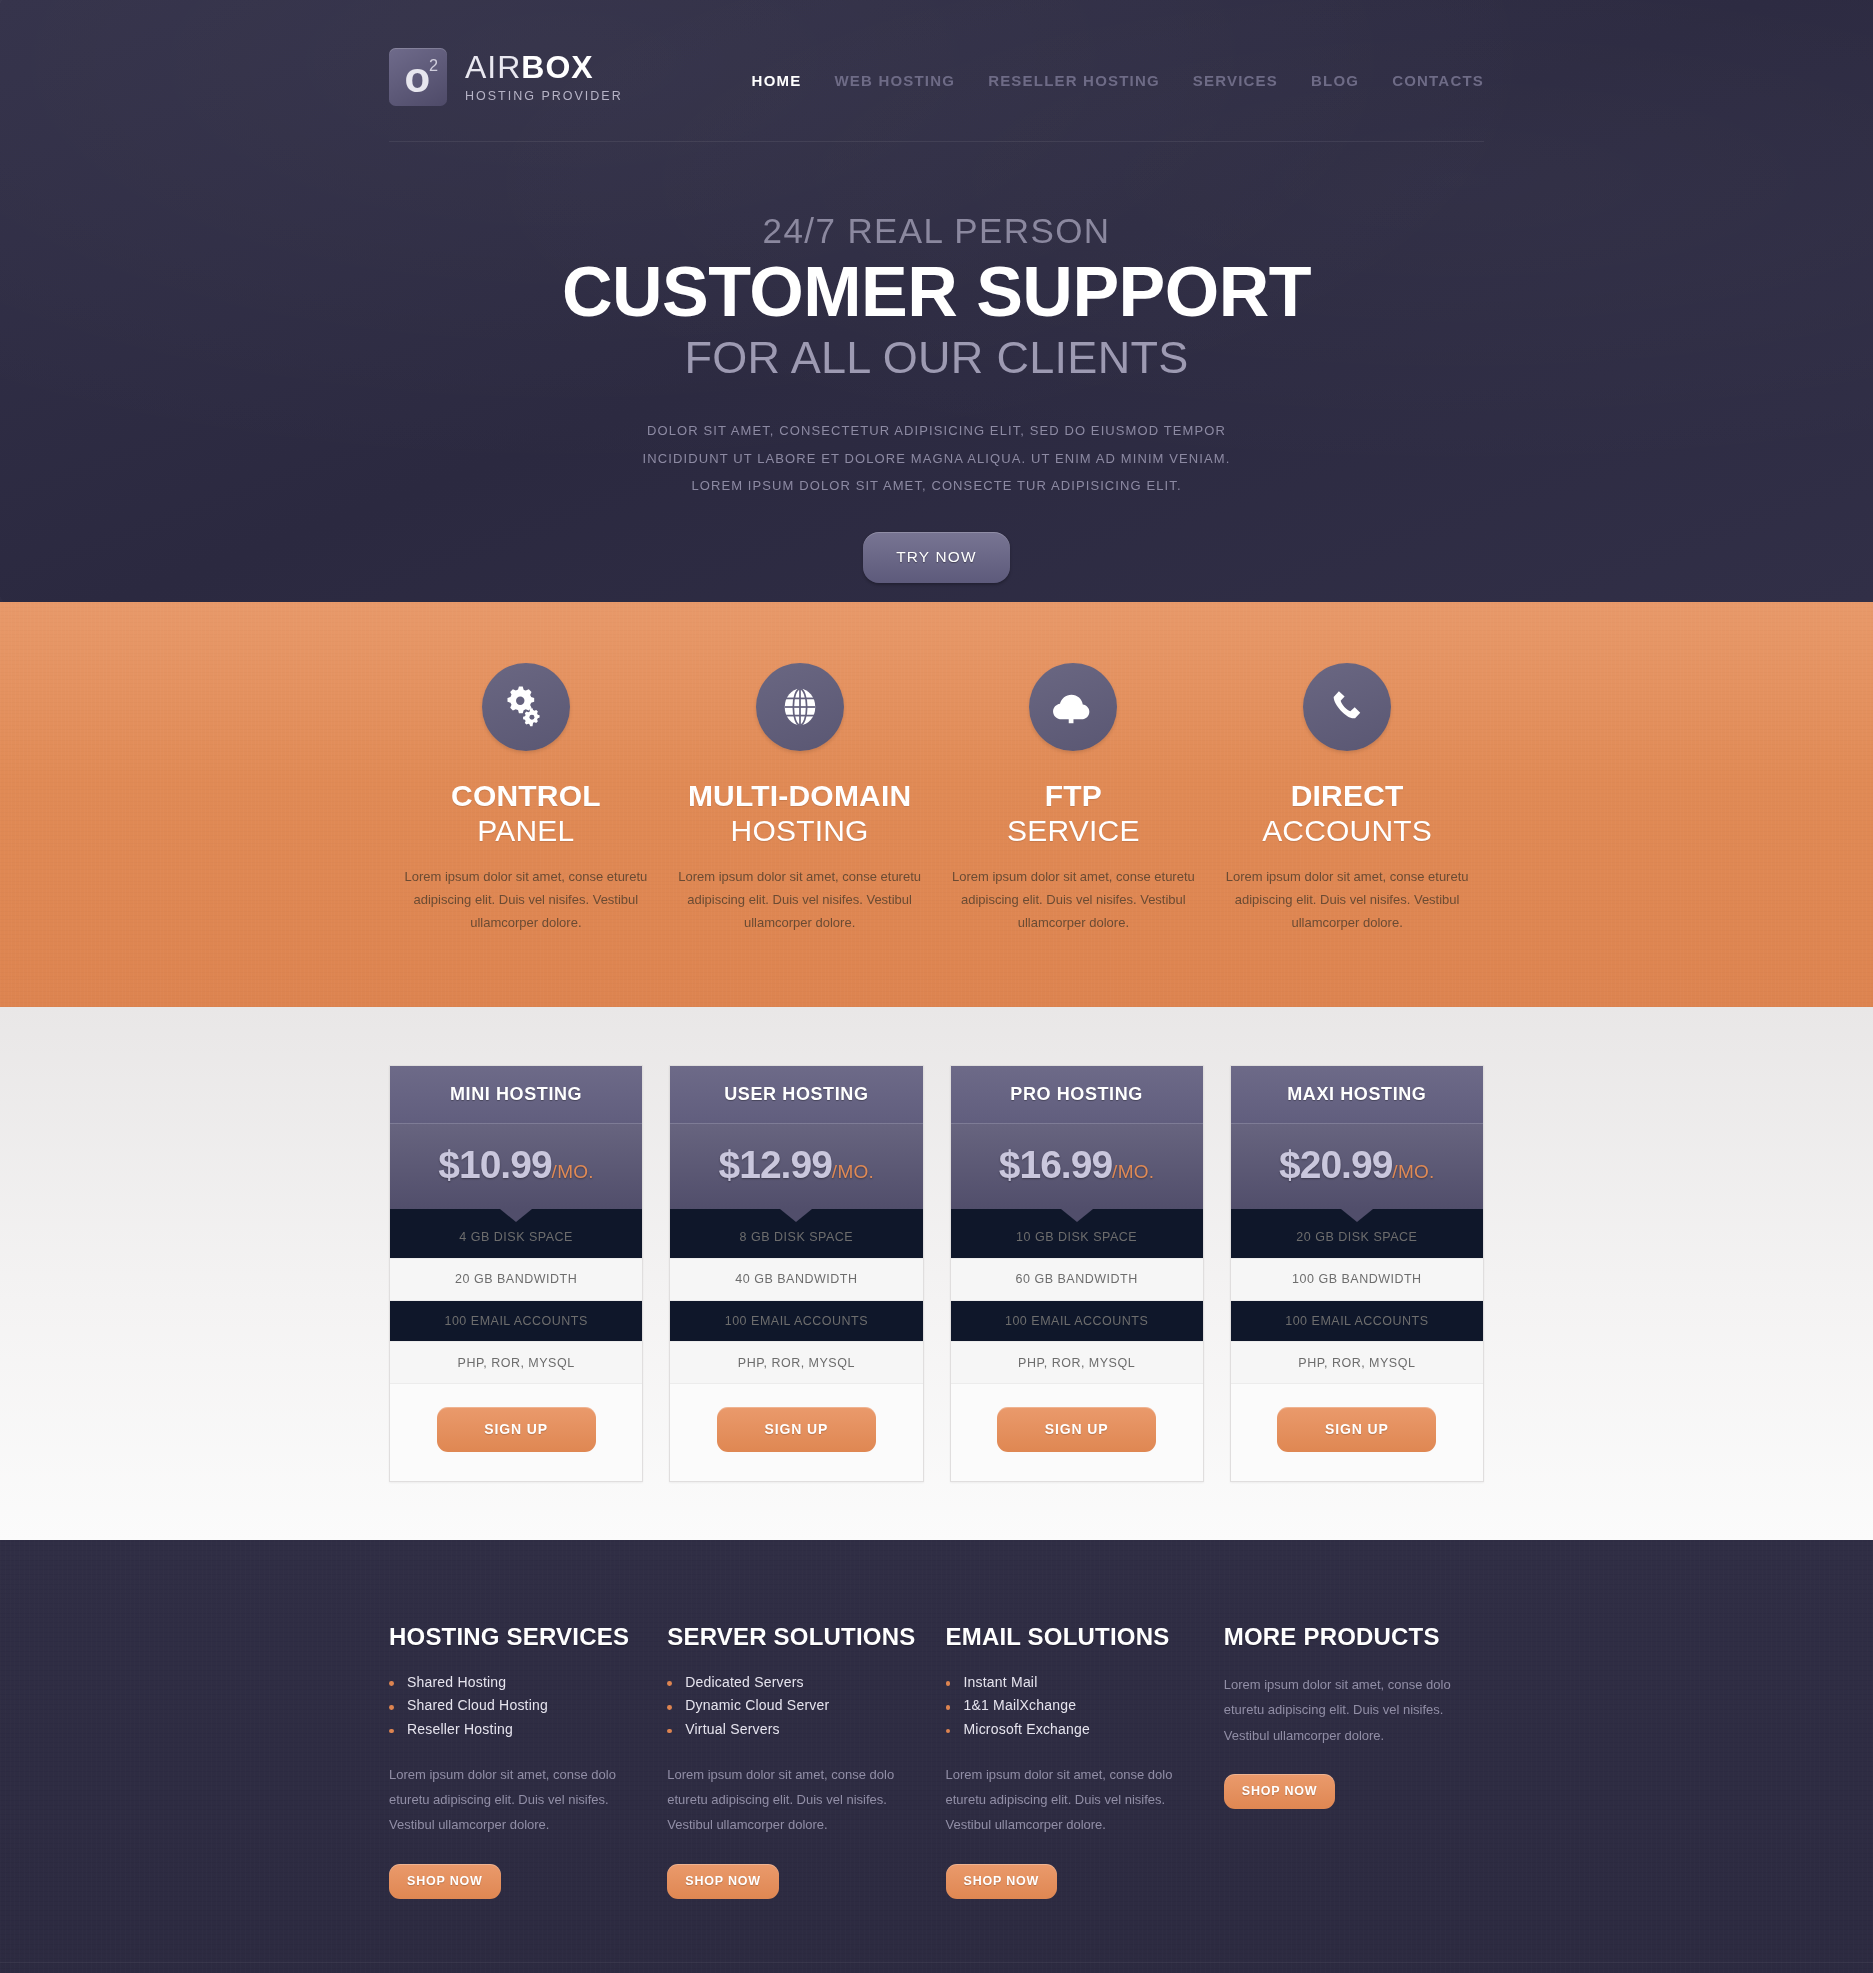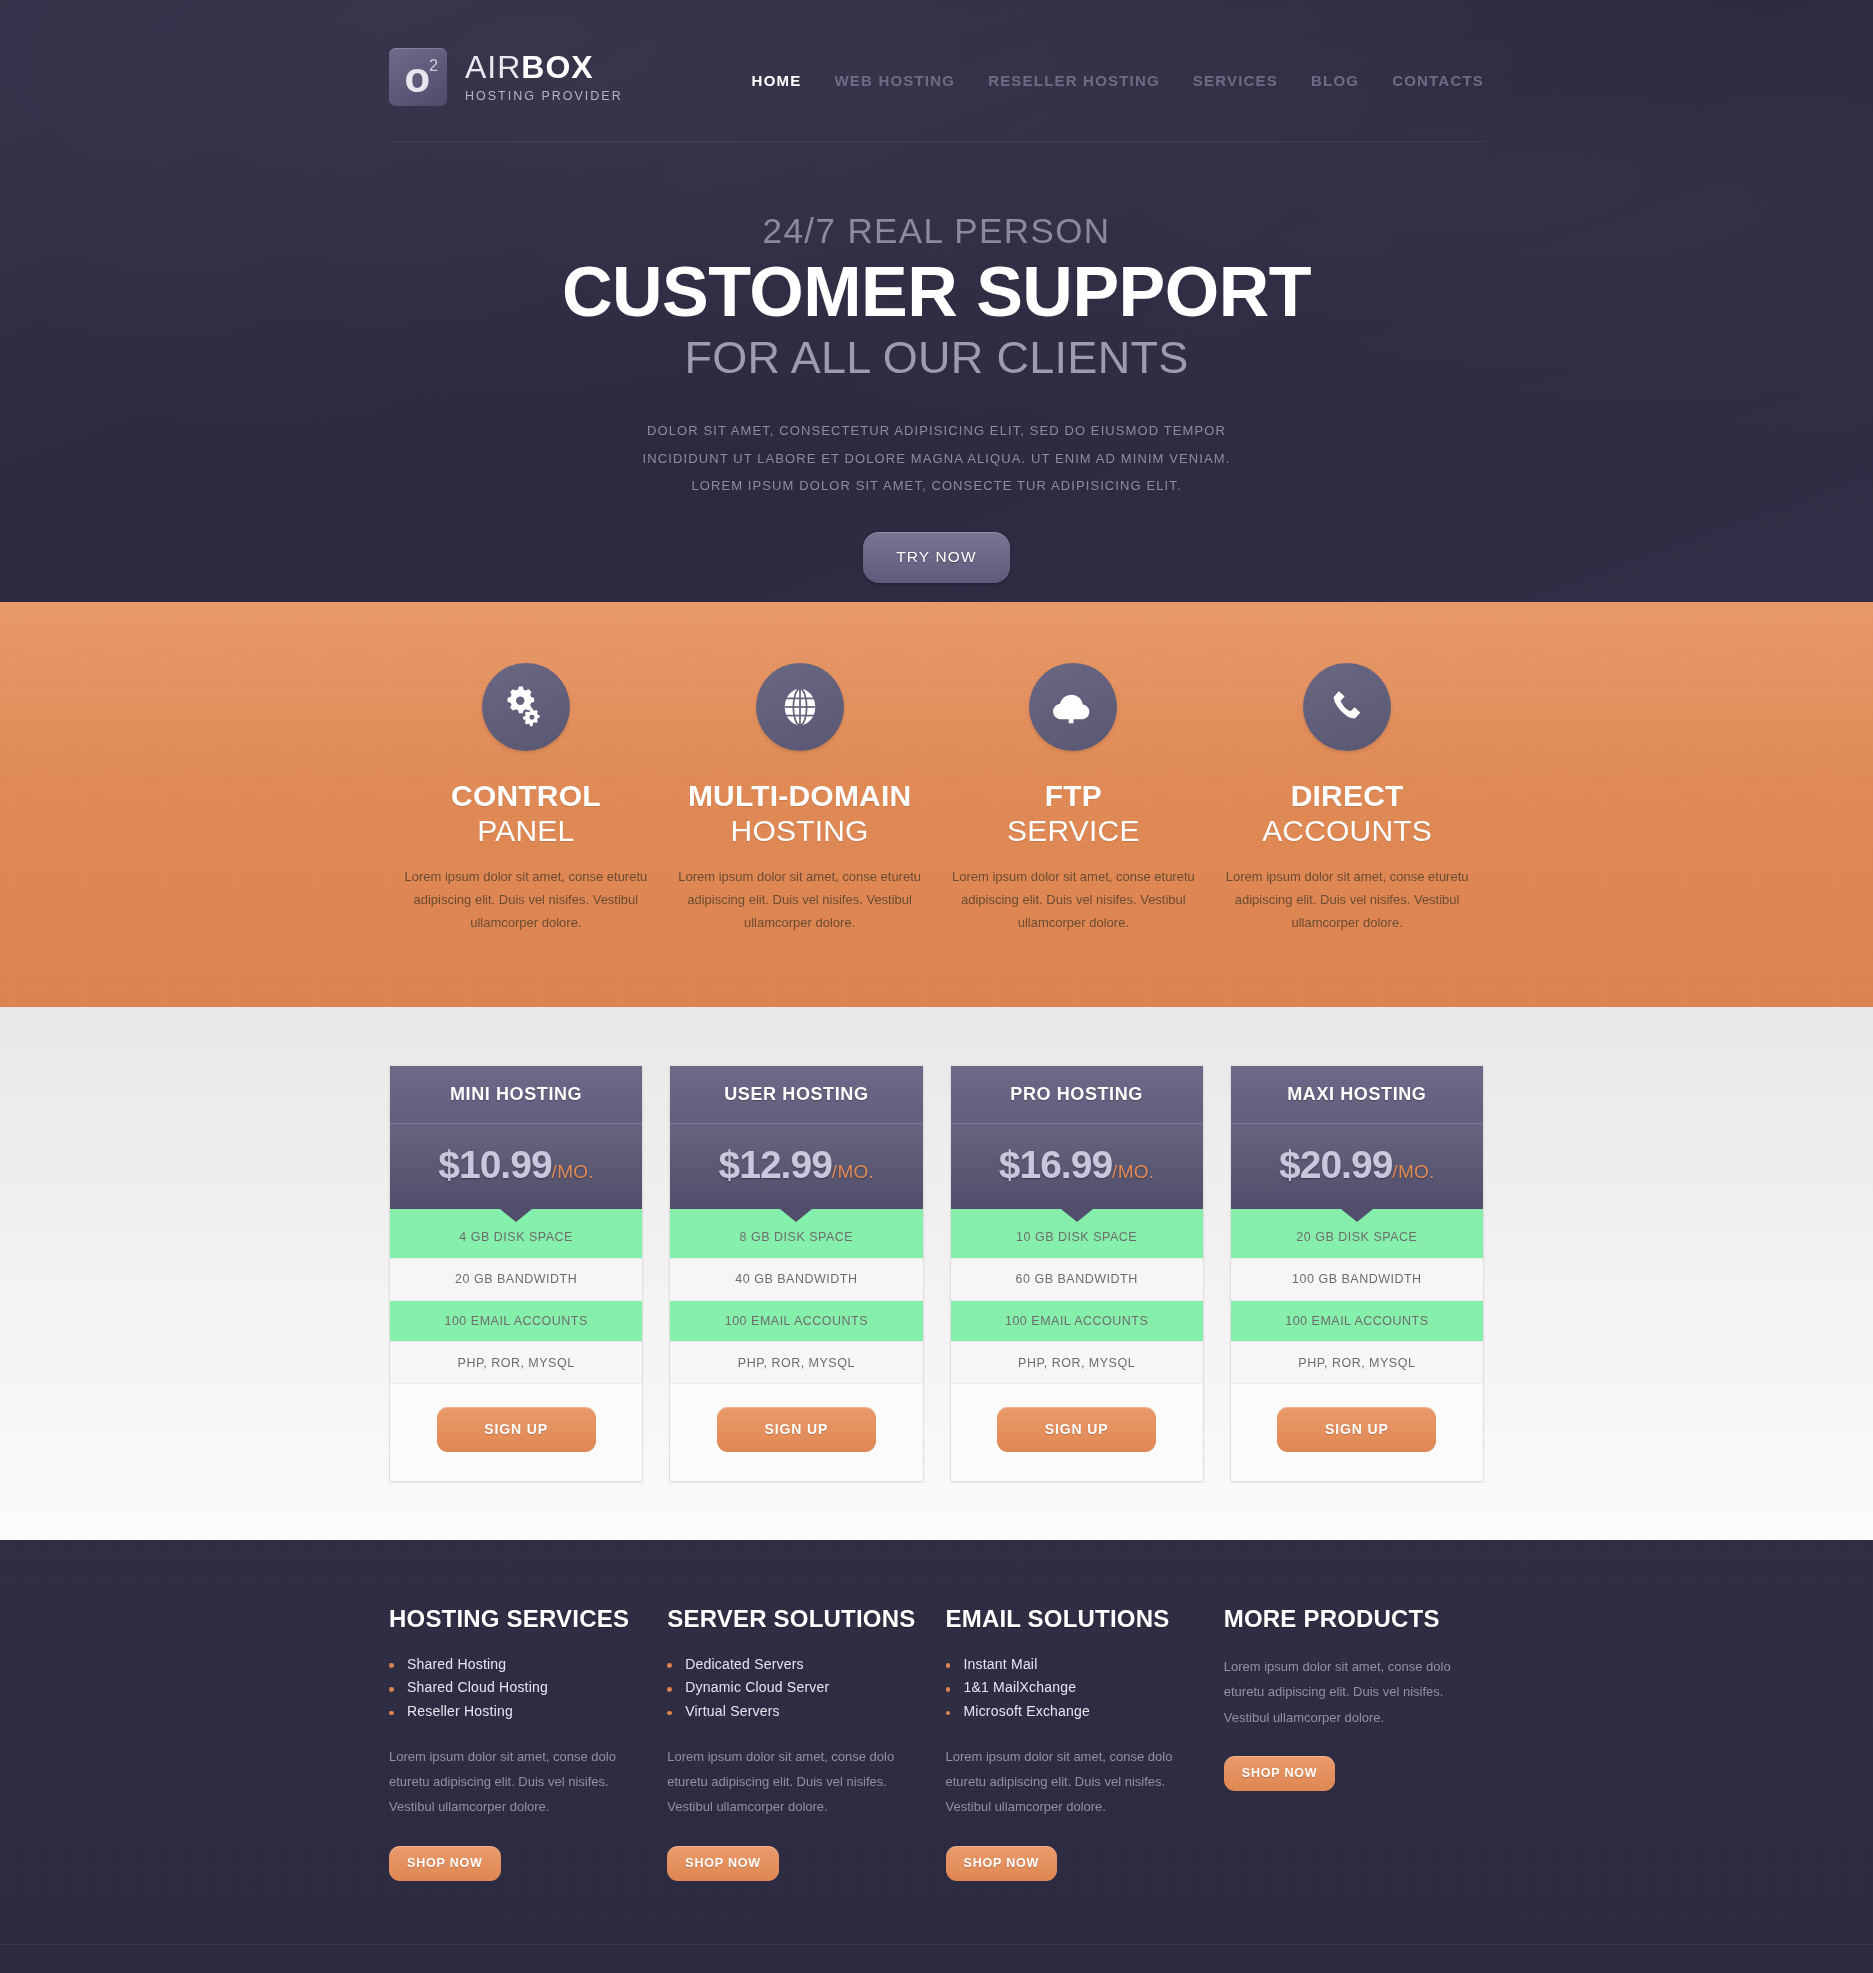--- a/index.html
+++ b/index.html
@@ -117,21 +117,21 @@
   .card-price .amt { font-size:39px; font-weight:bold; color:#cac7dd; letter-spacing:-1px;margin-top:30px;}
   .card-price .per { font-size:19px; color:#e08a55; letter-spacing:0.3px;}
   .card-price:after{
     content:""; position:absolute; left:50%; bottom:-12.5px; transform:translateX(-50%);
     width:0;height:0;border-left:16.3px solid transparent;border-right:16.3px solid transparent;
     border-top:13.4px solid #514e6b;
   }
   .card ul { list-style:none; }
   .card ul li {
     text-align:center; font-size:12.5px; color:#6d6d6d; letter-spacing:0.5px;
-    padding:13.4px 0; border-bottom:1px solid #ececec; background:#86efac;
+    padding:13.4px 0; border-bottom:1px solid #ececec; background:#0f172a;
   }
   .card ul li:nth-child(even){ background:#f6f6f6; }
   .card ul li:first-child{ padding-top:21px; }
   .card-foot { text-align:center; padding:23px 0 29px; background:#fbfbfb; }
   .btn-signup, .btn-shop {
     display:inline-block; border:none; cursor:pointer;
     background:linear-gradient(to bottom,#ea9a6c,#df8752);
     color:#fff; font-weight:bold; text-shadow:0 1px 1px rgba(0,0,0,.2);
     box-shadow:inset 0 1px 0 rgba(255,255,255,.25);
     border-radius:11px;
@@ -144,21 +144,21 @@
     background-image:linear-gradient(to bottom,#302e45,#2c2a40);
     position:relative; padding:65px 0 0;
   }
   .footer:before{
     content:"";position:absolute;inset:0;opacity:.5;
     background-image:
       repeating-linear-gradient(90deg, rgba(255,255,255,.018) 0 1px, transparent 1px 4.8px),
       repeating-linear-gradient(0deg, rgba(0,0,0,.05) 0 1px, transparent 1px 4.8px);
     pointer-events:none;
   }
-  .f-row { display:flex; gap:18px; padding-bottom:63px; }
+  .f-row { display:flex; gap:18px; padding-bottom:63px;margin-top:18px; }
   .f-col { flex:1; }
   .f-col h4 { font-size:24px; color:#fff; font-weight:bold; letter-spacing:0.2px; text-shadow:0 1px 1px rgba(0,0,0,.3); }
   .f-col ul { list-style:none; margin-top:19px; }
   .f-col ul li { font-size:14px; color:#e6e4ee; padding:3.8px 0 3.8px 18px; position:relative; letter-spacing:0.2px;}
   .f-col ul li:before{ content:""; position:absolute; left:0; top:11.5px; width:4.8px;height:4.8px;border-radius:50%; background:#dd8450;}
   .f-col p { margin-top:21px; font-size:13px; line-height:1.95; color:#918ea6; }
   .btn-shop { margin-top:26px; padding:10.6px 18px; font-size:12.5px; letter-spacing:0.8px; }
 
   .brands {
     border-top:1px solid rgba(255,255,255,.055);

